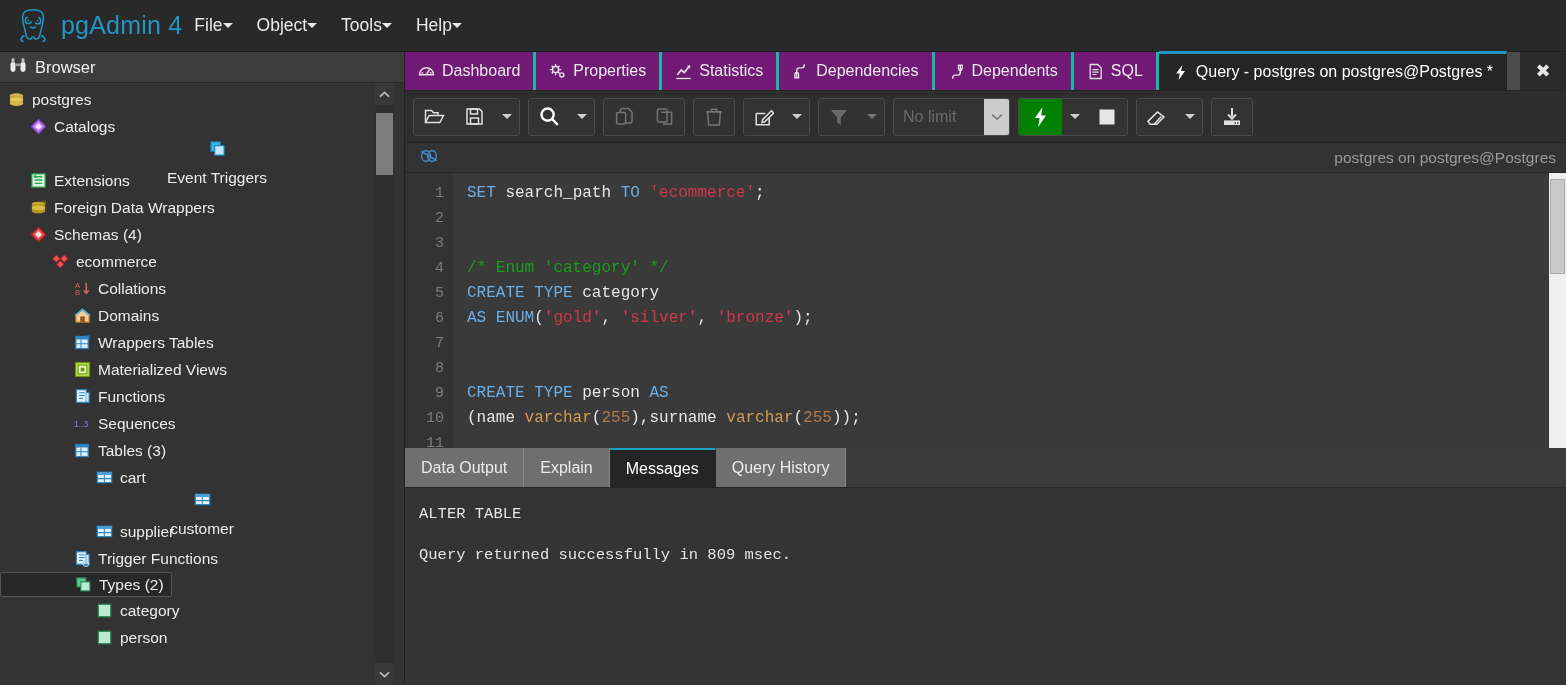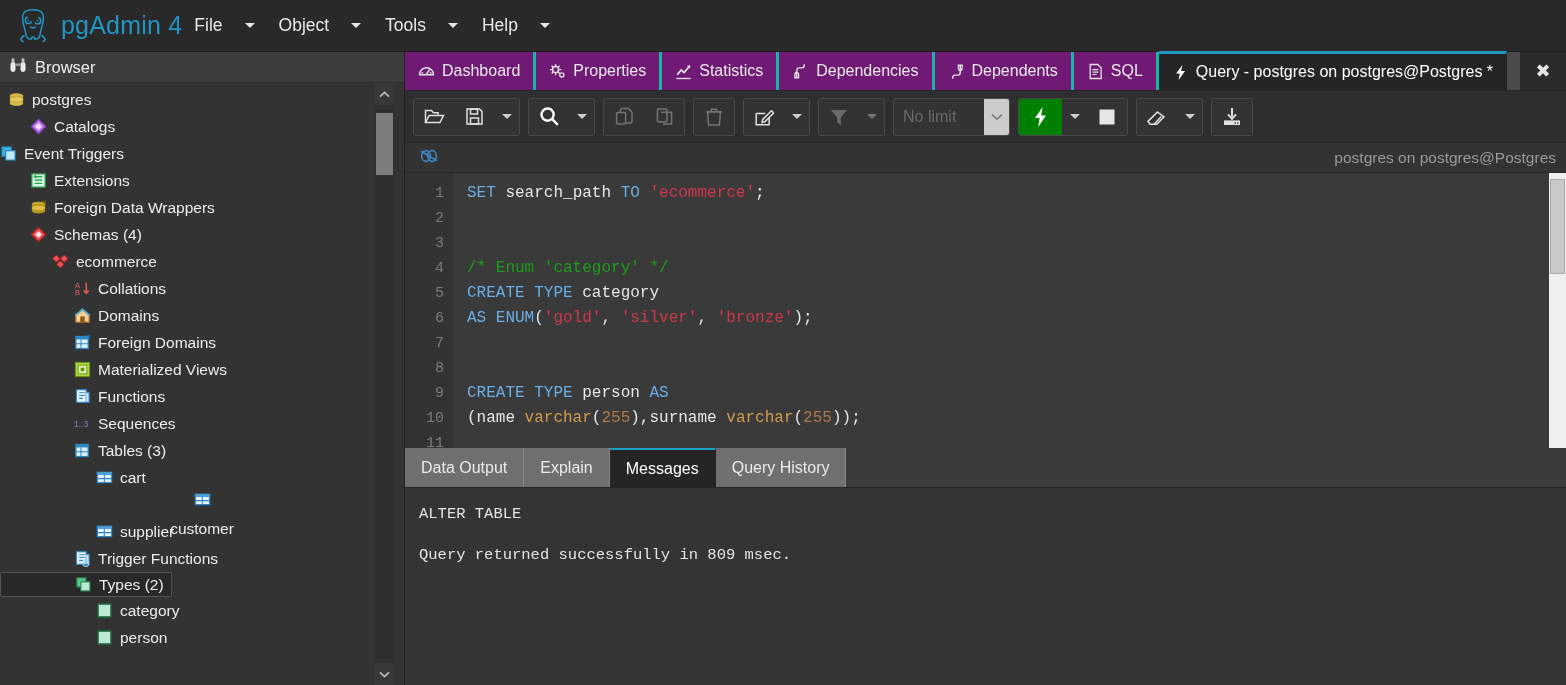--- a/index.html
+++ b/index.html
@@ -22,21 +22,21 @@
   }
   #brand { display: flex; align-items: center; padding: 0 0 0 14px; }
   #brand .elephant { width: 38px; height: 40px; flex: 0 0 38px; }
   #brand .brandtext {
     color: #2196c4; font-size: 25px; margin-left: 9px;
     letter-spacing: .2px; white-space: nowrap;
   }
   .menu-item {
     color: #e8e8e8; font-size: 17.5px;
     padding: 0 12px; height: 52px;
-    display: flex; align-items: center; gap: 22px;
+    display: flex; align-items: center; gap: 0;
     white-space: nowrap; cursor: default;
   }
   .menu-item:first-of-type { margin-left: 36px; }
   .caret {
     width: 0; height: 0;
     border-left: 5px solid transparent;
     border-right: 5px solid transparent;
     border-top: 5px solid #e8e8e8;
     display: inline-block;
   }
@@ -316,21 +316,21 @@
             </svg>
             <span class="tlabel">postgres</span>
           </div>
           <div class="tnode" style="padding-left: 30px;">
             <svg viewBox="0 0 18 18" class="ticon">
               <path d="M9 1.6L16.4 9 9 16.4 1.6 9z" fill="#c77ef0" stroke="#8b3fd0" stroke-width="1.4"></path>
               <path d="M9 5.4L12.6 9 9 12.6 5.4 9z" fill="#f3e3ff"></path>
             </svg>
             <span class="tlabel">Catalogs</span>
           </div>
-          <div class="tnode" style="">
+          <div class="tnode" style="padding-left: 30px; flex-direction: column;">
             <svg viewBox="0 0 18 18" class="ticon">
               <rect x="2" y="2" width="10" height="10" fill="#3fb6e8" stroke="#1b7fb0" stroke-width="1.2"></rect>
               <rect x="6" y="6" width="10" height="10" fill="#bfe9fa" stroke="#1b7fb0" stroke-width="1.2"></rect>
             </svg>
             <span class="tlabel">Event Triggers</span>
           </div>
           <div class="tnode" style="padding-left: 30px;">
             <svg viewBox="0 0 18 18" class="ticon">
               <rect x="2" y="2" width="14" height="14" fill="#d8f5e0" stroke="#2aa34f" stroke-width="1.3"></rect>
               <path d="M5 5h8M5 8.5h8M5 12h8" stroke="#2aa34f" stroke-width="1.4"></path>
@@ -378,21 +378,21 @@
             </svg>
             <span class="tlabel">Domains</span>
           </div>
           <div class="tnode" style="padding-left: 74px;">
             <svg viewBox="0 0 18 18" class="ticon">
               <rect x="2" y="2.6" width="13" height="12.8" fill="#dff0fb" stroke="#2d86c4" stroke-width="1.3"></rect>
               <rect x="2" y="2.6" width="13" height="3.2" fill="#2d86c4"></rect>
               <path d="M7.4 6v9.4M2 10.4h13" stroke="#2d86c4" stroke-width="1.1"></path>
               <path d="M12 1.6h4.4V6" fill="none" stroke="#1c5c8c" stroke-width="1.2"></path>
             </svg>
-            <span class="tlabel">Foreign Domains</span>
+            <span class="tlabel">Wrappers Tables</span>
           </div>
           <div class="tnode" style="padding-left: 74px;">
             <svg viewBox="0 0 18 18" class="ticon">
               <rect x="1.6" y="1.6" width="14.8" height="14.8" fill="#b6e24a" stroke="#6c9412" stroke-width="1.3"></rect>
               <rect x="4.4" y="4.4" width="9.2" height="9.2" fill="#e9f8c4" stroke="#6c9412" stroke-width="1.1"></rect>
               <rect x="7" y="7" width="4" height="4" fill="#6c9412"></rect>
             </svg>
             <span class="tlabel">Materialized Views</span>
           </div>
           <div class="tnode" style="padding-left: 74px;">

